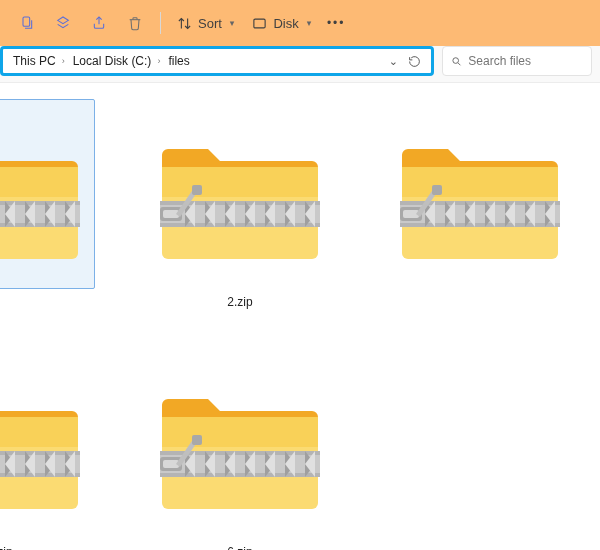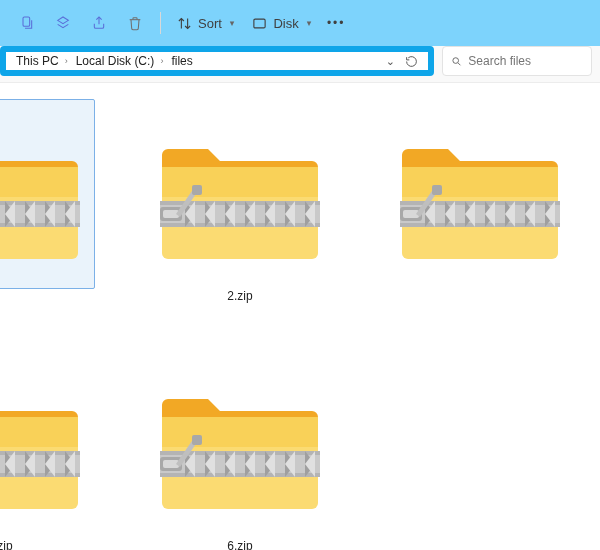--- a/index.html
+++ b/index.html
@@ -1,36 +1,36 @@
 <!DOCTYPE html>
 <html><head>
 <meta charset="utf-8">
 <style>
   * { box-sizing: border-box; margin: 0; padding: 0; font-family: "Segoe UI", Arial, sans-serif; }
   body { width: 600px; height: 550px; overflow: hidden; background: #fff; font-size: 12px; color: #1a1a1a; }
   .window { width: 100%; height: 100%; display: flex; flex-direction: column; background: #f9f9f9; }
-  .toolbar { height: 46px; display: flex; align-items: center; padding: 0 10px; gap: 2px; background: #7dd3fc; }
+  .toolbar { height: 46px; display: flex; align-items: center; padding: 0 10px; gap: 2px; background: #fdba74; }
   .tbtn { width: 34px; height: 34px; display: flex; align-items: center; justify-content: center; border-radius: 4px; color: #606060; cursor: default; }
   .tgroup { display: flex; align-items: center; gap: 6px; height: 34px; padding: 0 8px; border-radius: 4px; color: #404040; font-size: 13px; cursor: default; }
   .sep { width: 1px; height: 22px; background: #d8d8d8; margin: 0 6px; }
   .chev { font-size: 9px; color: #666; margin-left: 2px; }
   .addrbar { height: 36px; display: flex; align-items: stretch; gap: 8px; padding: 0 8px 6px 0; background: #f9f9f9; }
-  .path { flex: 1; display: flex; align-items: center; background: #fff; border: 6px solid #0ea5e9; border-radius: 4px; padding: 0 4px 0 8px; min-width: 0; overflow: hidden; }
+  .path { flex: 1; display: flex; align-items: center; background: #fff; border: 3px solid #0ea5e9; border-radius: 4px; padding: 0 4px 0 8px; min-width: 0; overflow: hidden; }
   .crumb { display: flex; align-items: center; gap: 2px; padding: 0 2px; white-space: nowrap; font-size: 12px; color: #222; }
   .crumb .arr { font-size: 9px; color: #777; margin: 0 4px; }
   .path-actions { margin-left: auto; display: flex; align-items: center; gap: 10px; padding-right: 6px; }
   .path-actions span { color: #555; font-size: 11px; }
   .search { width: 150px; background: #fff; border: 1px solid #e3e3e3; border-radius: 4px; display: flex; align-items: center; padding: 0 8px; gap: 6px; }
   .search input { border: none; outline: none; width: 100%; font-size: 12px; color: #a16207; background: transparent; }
   .content { flex: 1; background: #fff; position: relative; overflow: hidden; border-top: 1px solid #ececec; }
   .grid { position: absolute; left: -120px; top: 10px; display: grid; grid-template-columns: repeat(3, 240px); grid-auto-rows: 250px; gap: 0; }
   .item { display: flex; flex-direction: column; align-items: center; justify-content: flex-start; padding-top: 6px; }
   .item .thumb { width: 190px; height: 190px; display: flex; align-items: center; justify-content: center; border: 1px solid transparent; border-radius: 2px; }
   .item.selected .thumb { border: 1px solid #7bb0e7; background: #eaf3fb; }
-  .item .label { font-size: 12px; color: #222; text-align: center; }
+  .item .label { margin-top: 6px; font-size: 12px; color: #222; text-align: center; }
   .zipicon { width: 160px; height: 130px; position: relative; }
   svg { display: block; }
 </style>
 </head>
 <body>
 
 <div class="window">
 
   <div class="toolbar">
     <div class="tbtn">

